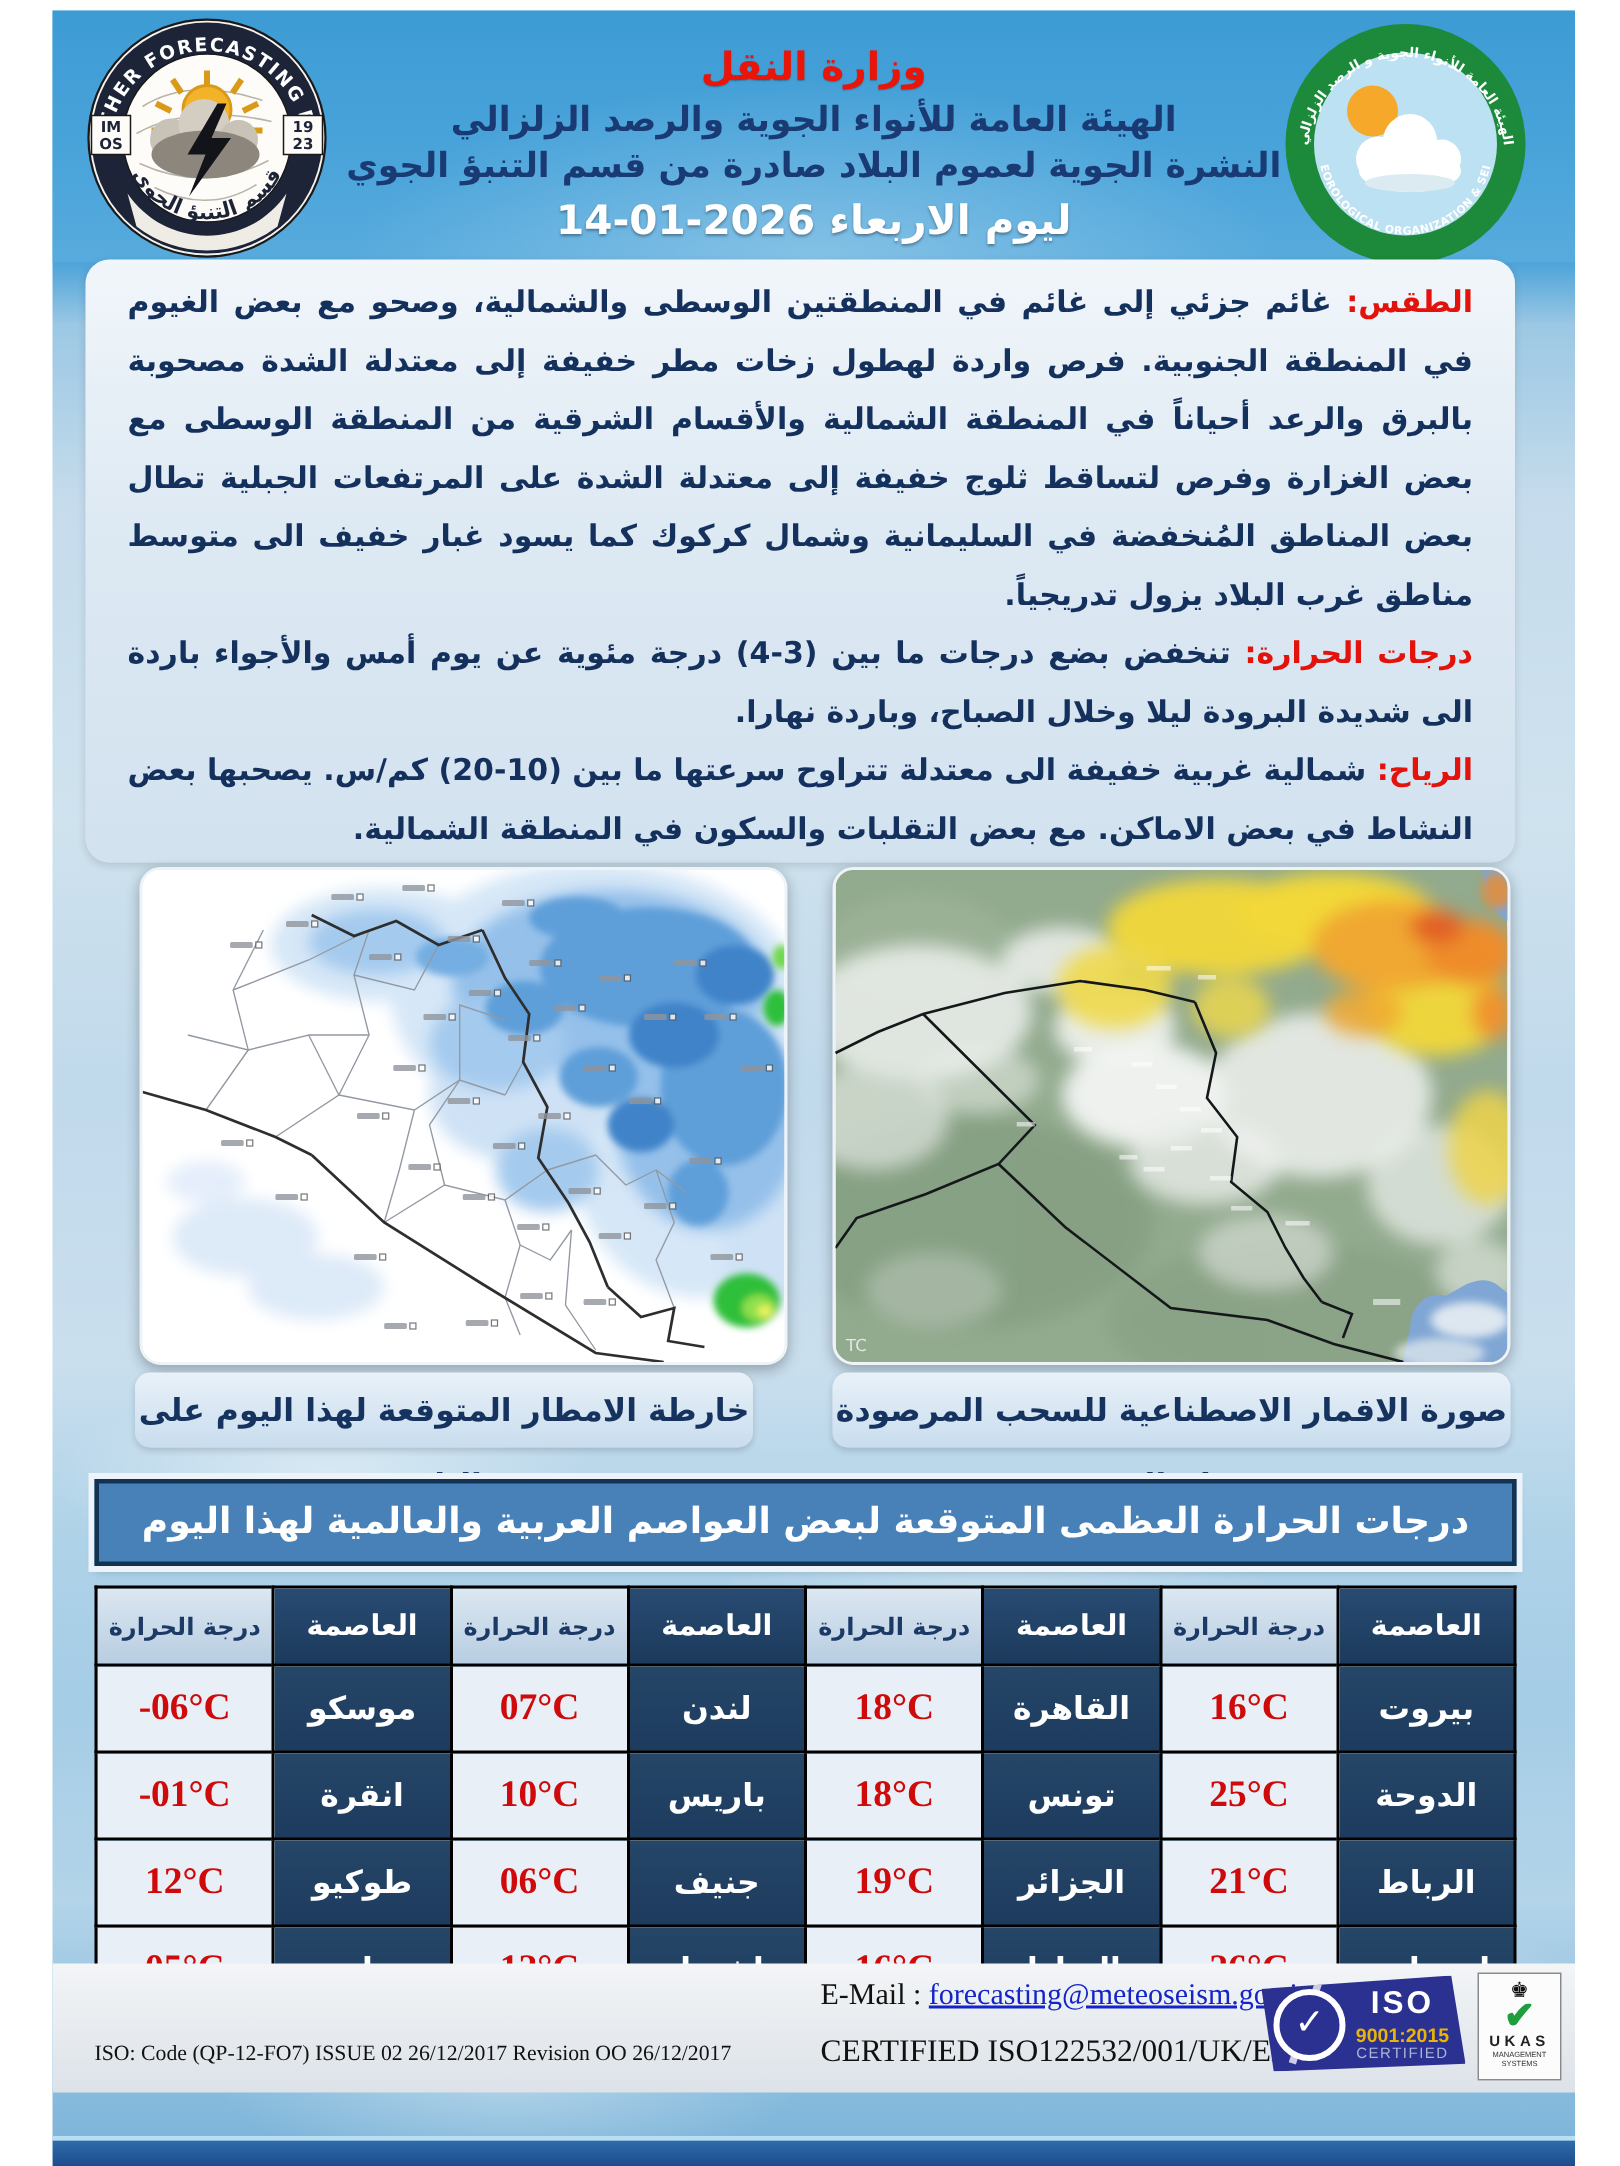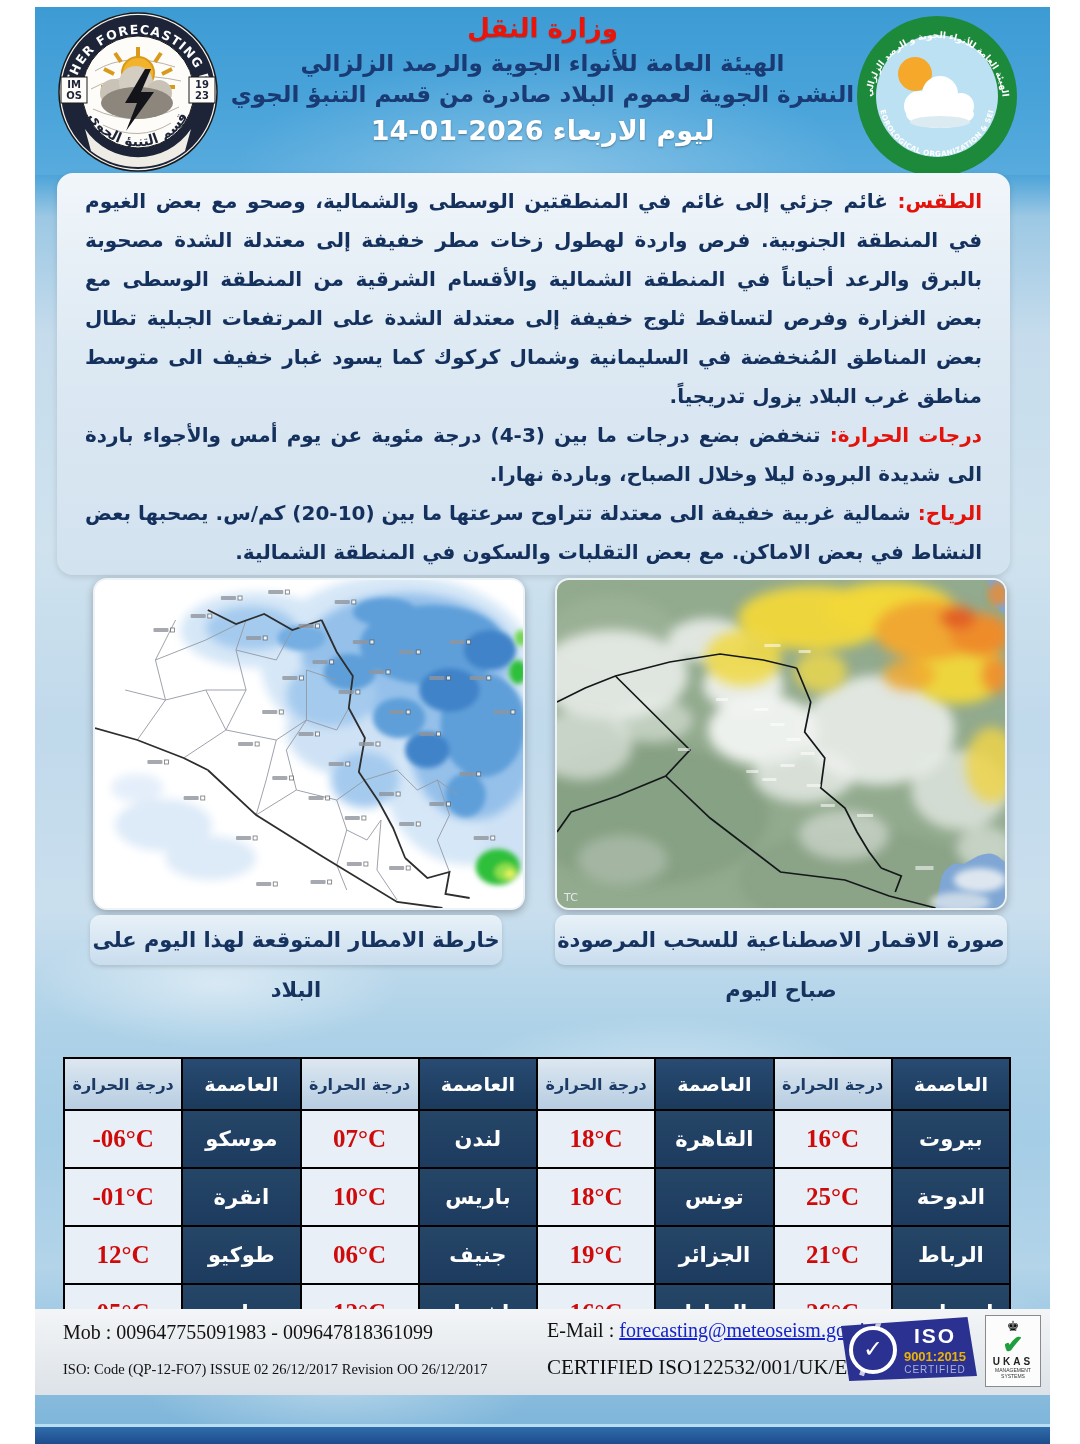--- a/index.html
+++ b/index.html
@@ -9,21 +9,21 @@
       radial-gradient(ellipse 260px 90px at 18% 68%, rgba(255,255,255,.45), rgba(255,255,255,0) 70%),
       radial-gradient(ellipse 300px 100px at 62% 75%, rgba(255,255,255,.40), rgba(255,255,255,0) 70%),
       radial-gradient(ellipse 240px 80px at 85% 92%, rgba(255,255,255,.30), rgba(255,255,255,0) 70%),
       radial-gradient(ellipse 280px 90px at 30% 96%, rgba(255,255,255,.35), rgba(255,255,255,0) 70%),
       linear-gradient(180deg,#49a2d8 0px,#49a2d8 166px,#9cc8e4 210px,#c6dcec 330px,#cfe2ee 540px,#c0d9eb 720px,#cadfee 900px,#aed2e8 1020px,#a5cde6 1130px,#b3d4e9 1260px,#8fc0df 1360px,#79b2d8 1437px);}
   
   .header{position:absolute;left:0;top:0;right:0;height:168px;
     background:radial-gradient(ellipse 430px 170px at 50% 100%, rgba(255,255,255,.28), rgba(255,255,255,0) 72%),
     linear-gradient(180deg,#3d9bd4,#4aa4da 60%,#58abdd);}
   .titles{position:absolute;left:185px;right:185px;top:6px;text-align:center;direction:rtl;}
-  .t-ministry{color:#ea1508;font-size:26px;font-weight:bold;margin-top:0;text-shadow:0 1px 1px rgba(0,0,0,.25);text-align:center;}
+  .t-ministry{color:#ea1508;font-size:26px;font-weight:bold;margin-top:17px;text-shadow:0 1px 1px rgba(0,0,0,.25);text-align:center;}
   .t-auth{color:#1a3a74;font-size:23px;font-weight:bold;margin-top:7px;}
   .t-bull{color:#1a3a74;font-size:23px;font-weight:bold;margin-top:5px;}
   .t-date{color:#ffffff;font-size:27px;font-weight:bold;margin-top:8px;text-shadow:0 1px 2px rgba(0,0,0,.35);}
   .logo{position:absolute;}
   .logo-left{left:22px;top:4px;width:162px;height:162px;}
   .logo-right{left:820px;top:5px;width:164px;height:168px;}
   
   .forecast{position:absolute;left:22px;right:40px;top:166px;height:402px;border-radius:16px;box-sizing:border-box;
     background:linear-gradient(180deg,#f1f6fa,#dde9f3 45%,#d2e2ef);
     padding:9px 28px 0 28px;direction:rtl;text-align:justify;color:#14305c;font-weight:bold;
@@ -366,20 +366,21 @@
           <rect x="240" y="70" width="12" height="3"></rect>
         <rect x="356" y="286" width="18" height="4"></rect>
       </g>
       <text x="7" y="321" fill="#e4e6e8" font-size="11">TC</text>
     </svg>
   </div>
 
   <div class="caption cap-left">خارطة الامطار المتوقعة لهذا اليوم على البلاد</div>
   <div class="caption cap-right">صورة الاقمار الاصطناعية للسحب المرصودة صباح اليوم</div>
 
+  <div class="banner">درجات الحرارة العظمى المتوقعة لبعض العواصم العربية والعالمية لهذا اليوم</div>
 
   <table class="temps">
     <tbody>
         <tr>
       <th class="cap-h">العاصمة</th>
       <th class="tmp-h">درجة الحرارة</th>
       <th class="cap-h">العاصمة</th>
       <th class="tmp-h">درجة الحرارة</th>
       <th class="cap-h">العاصمة</th>
       <th class="tmp-h">درجة الحرارة</th>
@@ -423,21 +424,20 @@
       <td class="tmp-c">16°C</td>
       <td class="cap-c">واشنطن</td>
       <td class="tmp-c">12°C</td>
       <td class="cap-c">برلين</td>
       <td class="tmp-c">05°C</td>
     </tr>
   </tbody>
     </table>
 
   <div class="footer">
-    <div class="f-mob">Mob : 009647755091983 - 009647818361099</div>
     <div class="f-iso">ISO: Code (QP-12-FO7)   ISSUE 02   26/12/2017 Revision   OO   26/12/2017</div>
     <div class="f-email"><span>E-Mail : </span><a href="#">forecasting@meteoseism.gov.iq</a></div>
     <div class="f-cert">CERTIFIED ISO122532/001/UK/En</div>
     <div class="iso-badge">
       <div class="iso-pencil"></div>
       <div class="iso-circ">✓</div>
       <div class="iso-texts">
         <div class="iso-big">ISO</div>
         <div class="iso-std">9001:2015</div>
         <div class="iso-cert">CERTIFIED</div>

